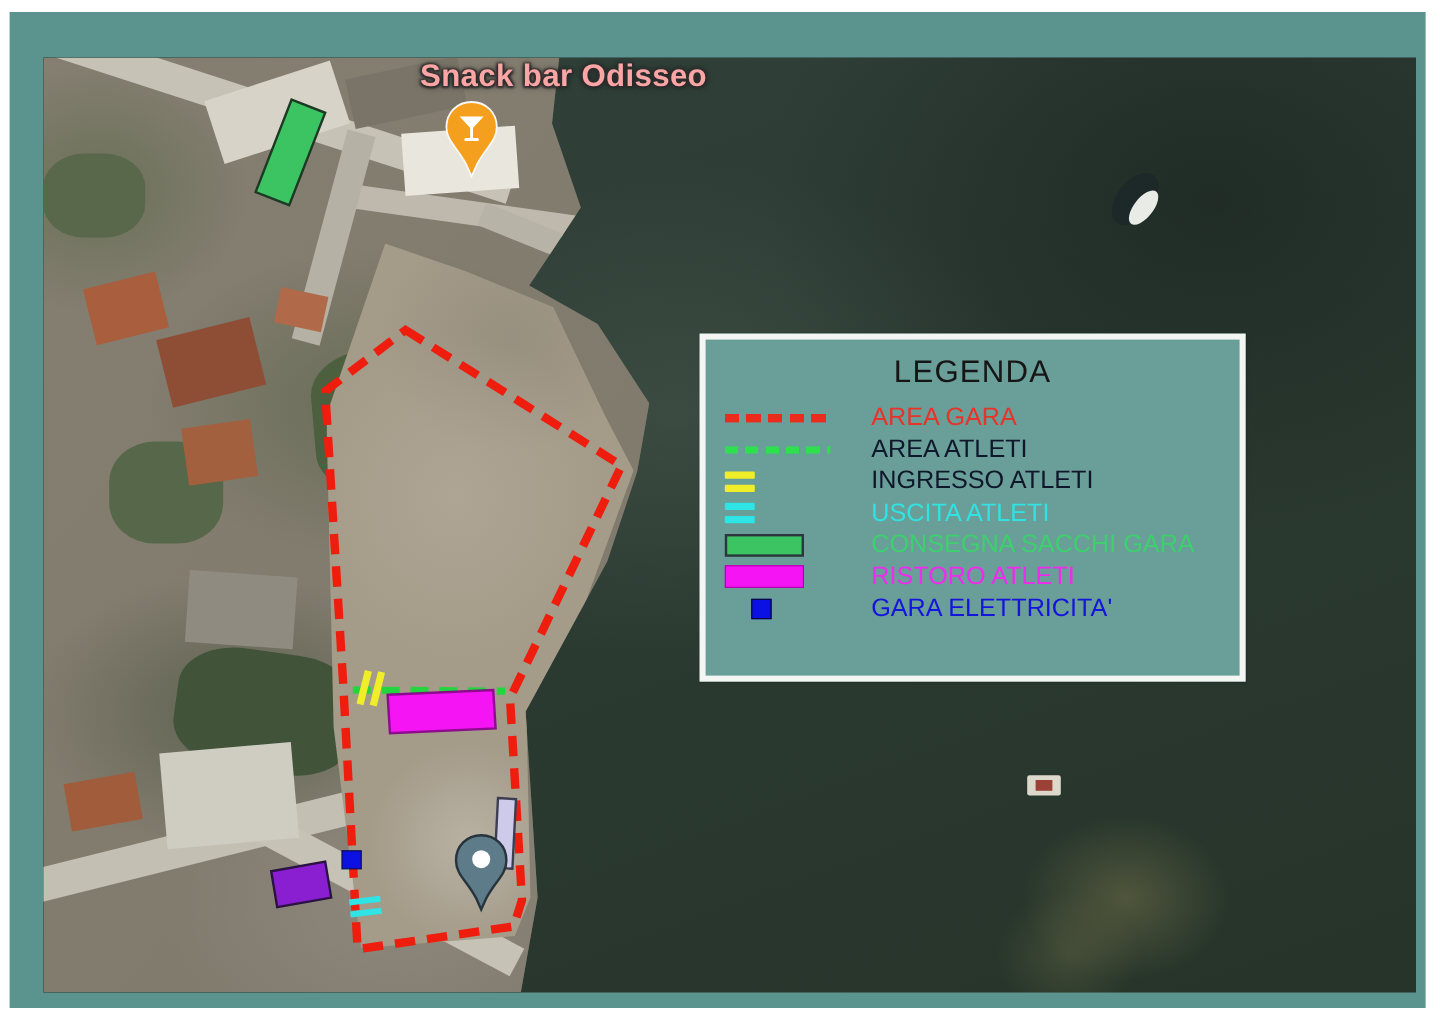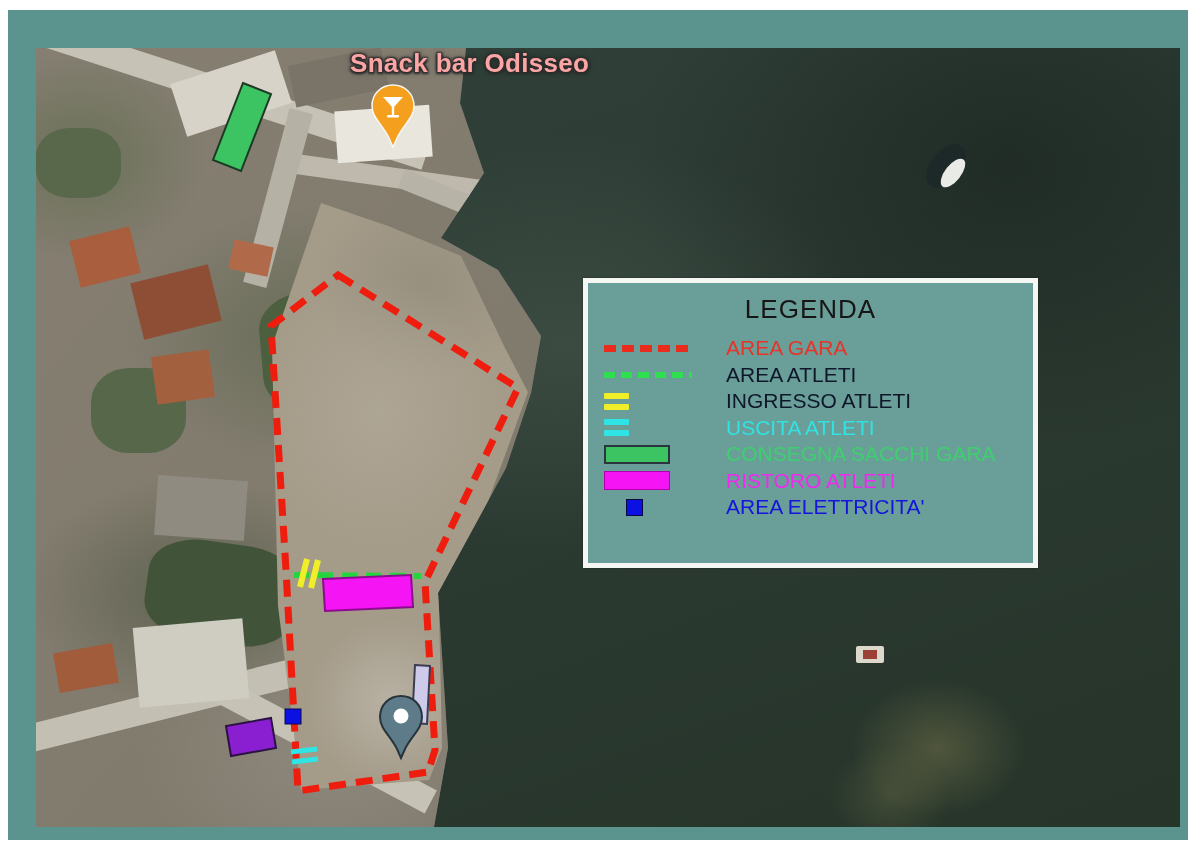--- a/index.html
+++ b/index.html
@@ -197,20 +197,20 @@
           <div class="sw">
               <div class="rbox mag" style="background: rgb(244, 20, 244);"></div>
             </div>
           <span class="lg-label" style="color: rgb(238, 43, 238);">RISTORO ATLETI</span>
         </div>
 
         <div class="lg-row">
           <div class="sw">
               <div class="sq" style="background: rgb(11, 17, 227);"></div>
             </div>
-          <span class="lg-label" style="color: rgb(20, 20, 220);">AREA ELETTRICITA'</span>
+          <span class="lg-label" style="color: rgb(20, 20, 220);">GARA ELETTRICITA'</span>
         </div>
 
       </div>
     </div>
 
   </div>
 </div>
 
 </body></html>

